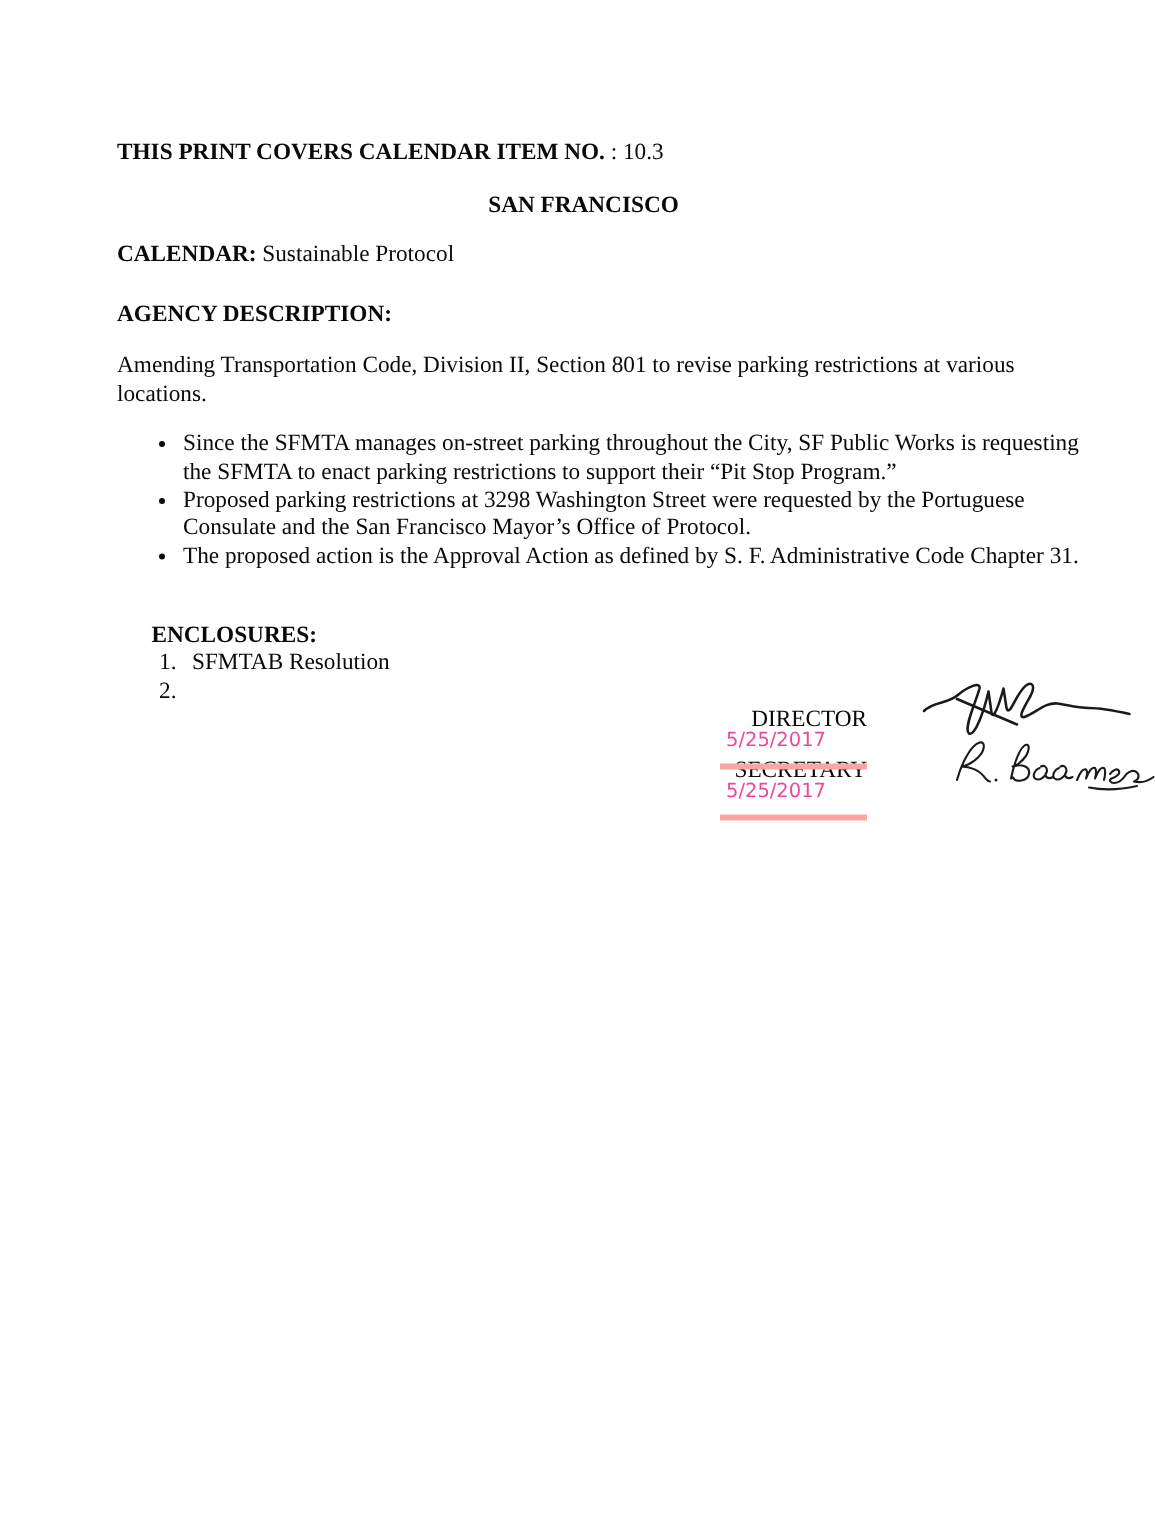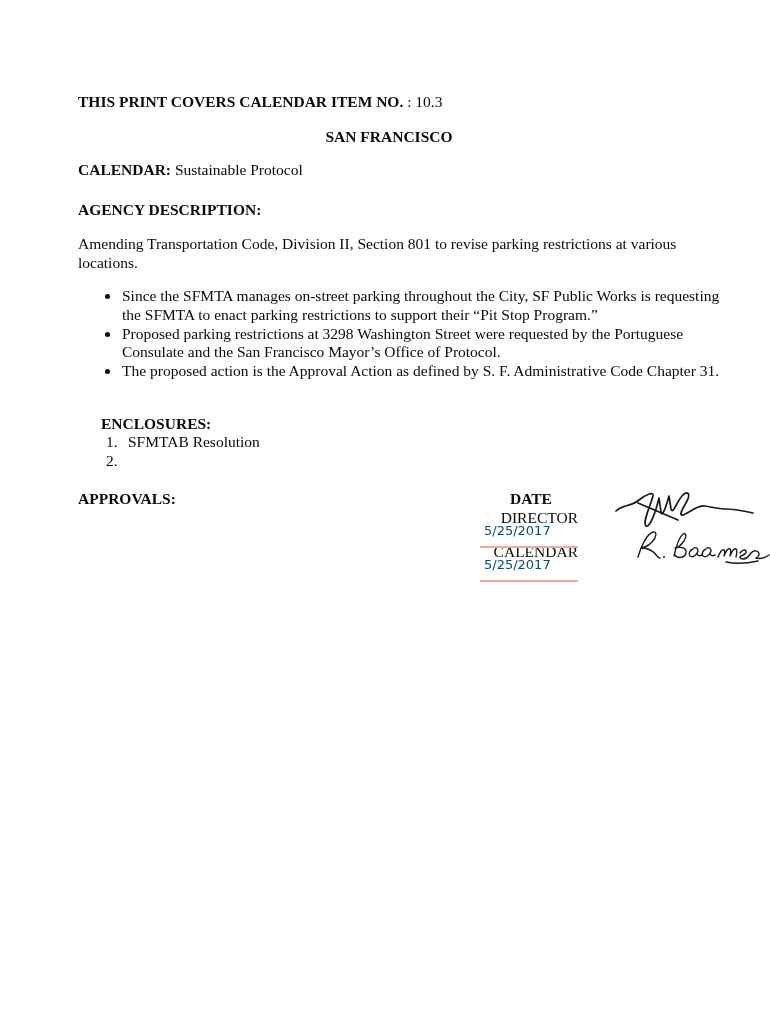--- a/index.html
+++ b/index.html
@@ -81,28 +81,28 @@
     position: absolute;
     bottom: -2px;
     pointer-events: none;
   }
   .director-sig { left: 34px; }
   .secretary-sig { left: 52px; bottom: -4px; }
   .date-cell {
     flex: none;
     width: 94px;
     margin-left: 27px;
-    border-bottom: 2px solid #fca5a5;
+    border-bottom: 4px solid #fca5a5;
     position: relative;
     top: -4px;
     padding: 0 0 8px 4px;
     font-family: "DejaVu Sans", sans-serif;
     font-size: 13px;
     line-height: 14px;
-    color: #0c4a6e;
+    color: #ec4899;
   }
 
   .assigned-line { margin-top: 21px; }
 </style>
 </head>
 <body>
 
 <div class="page">
   <div class="content">
 
@@ -125,40 +125,36 @@
 
     <div class="enclosures-label">ENCLOSURES:</div>
     <div class="enc-row">
       <span class="enc-num">1.</span>
       <span>SFMTAB Resolution</span>
     </div>
     <div class="enc-row">
       <span class="enc-num">2.</span>
     </div>
 
-    <div class="approvals-header">
-      <span>APPROVALS:</span>
-      <span class="date-head">DATE</span>
-    </div>
 
     <div class="sig-row">
       <span class="sig-label">DIRECTOR</span>
       <span class="sig-line">
         <svg class="signature-svg director-sig" width="156" height="46" viewBox="0 0 156 46">
           <g fill="none" stroke="#1a1a1a" stroke-width="1.7" stroke-linecap="round" stroke-linejoin="round">
             <path d="M4 28 C11 21 19 24 27 17 C33 12 42 8 41 13 C39 21 30 40 34 43 C38 45 44 28 47 15 L49 29 C50 35 54 24 57 13 L59 26 C61 32 64 20 70 13 C75 7 79 10 75 18 C71 25 66 33 71 32 C79 29 85 22 93 23 C100 24 106 26 114 26 C123 26 132 28 141 30"></path>
             <path d="M26 20 L66 37"></path>
           </g>
         </svg>
       </span>
       <span class="date-cell">5/25/2017</span>
     </div>
 
     <div class="sig-row second">
-      <span class="sig-label">CALENDAR</span>
+      <span class="sig-label">SECRETARY</span>
       <span class="sig-line">
         <svg class="signature-svg secretary-sig" width="150" height="40" viewBox="0 0 150 40">
           <g fill="none" stroke="#1a1a1a" stroke-width="1.4" stroke-linecap="round" stroke-linejoin="round">
             <path d="M8 32 C11 21 17 9 23 7 C27 6 27 12 22 17 C18 21 13 23 11 23 C16 23 23 25 27 31 C28 32 29 33 30 33"></path>
             <circle cx="34" cy="32" r="1" fill="#1a1a1a" stroke="none"></circle>
             <path d="M44 31 C46 22 49 12 53 9 C56 7 57 11 54 16 C51 20 47 23 45 23 C51 21 57 23 56 28 C55 33 47 34 45 30"></path>
             <path d="M63 24 C60 25 58 29 60 31 C63 33 67 30 68 26 C68 23 66 22 64 23 M67 29 C68 31 70 31 72 30"></path>
             <path d="M76 24 C73 25 71 29 73 31 C76 33 80 30 81 26 C81 23 79 22 77 23 M80 29 C81 31 83 31 85 30"></path>
             <path d="M88 32 C90 27 92 24 94 25 C95 26 95 28 94 31 C96 26 98 23 100 24 C101 25 101 27 100 31 C102 26 104 23 106 24 C107 25 107 28 106 32"></path>
             <path d="M110 28 C112 25 115 24 116 26 C117 28 114 30 111 31 C109 32 110 34 113 34 C116 34 119 31 121 28 C123 26 126 25 128 27 C130 29 129 32 126 33 C130 34 135 33 139 30"></path>

